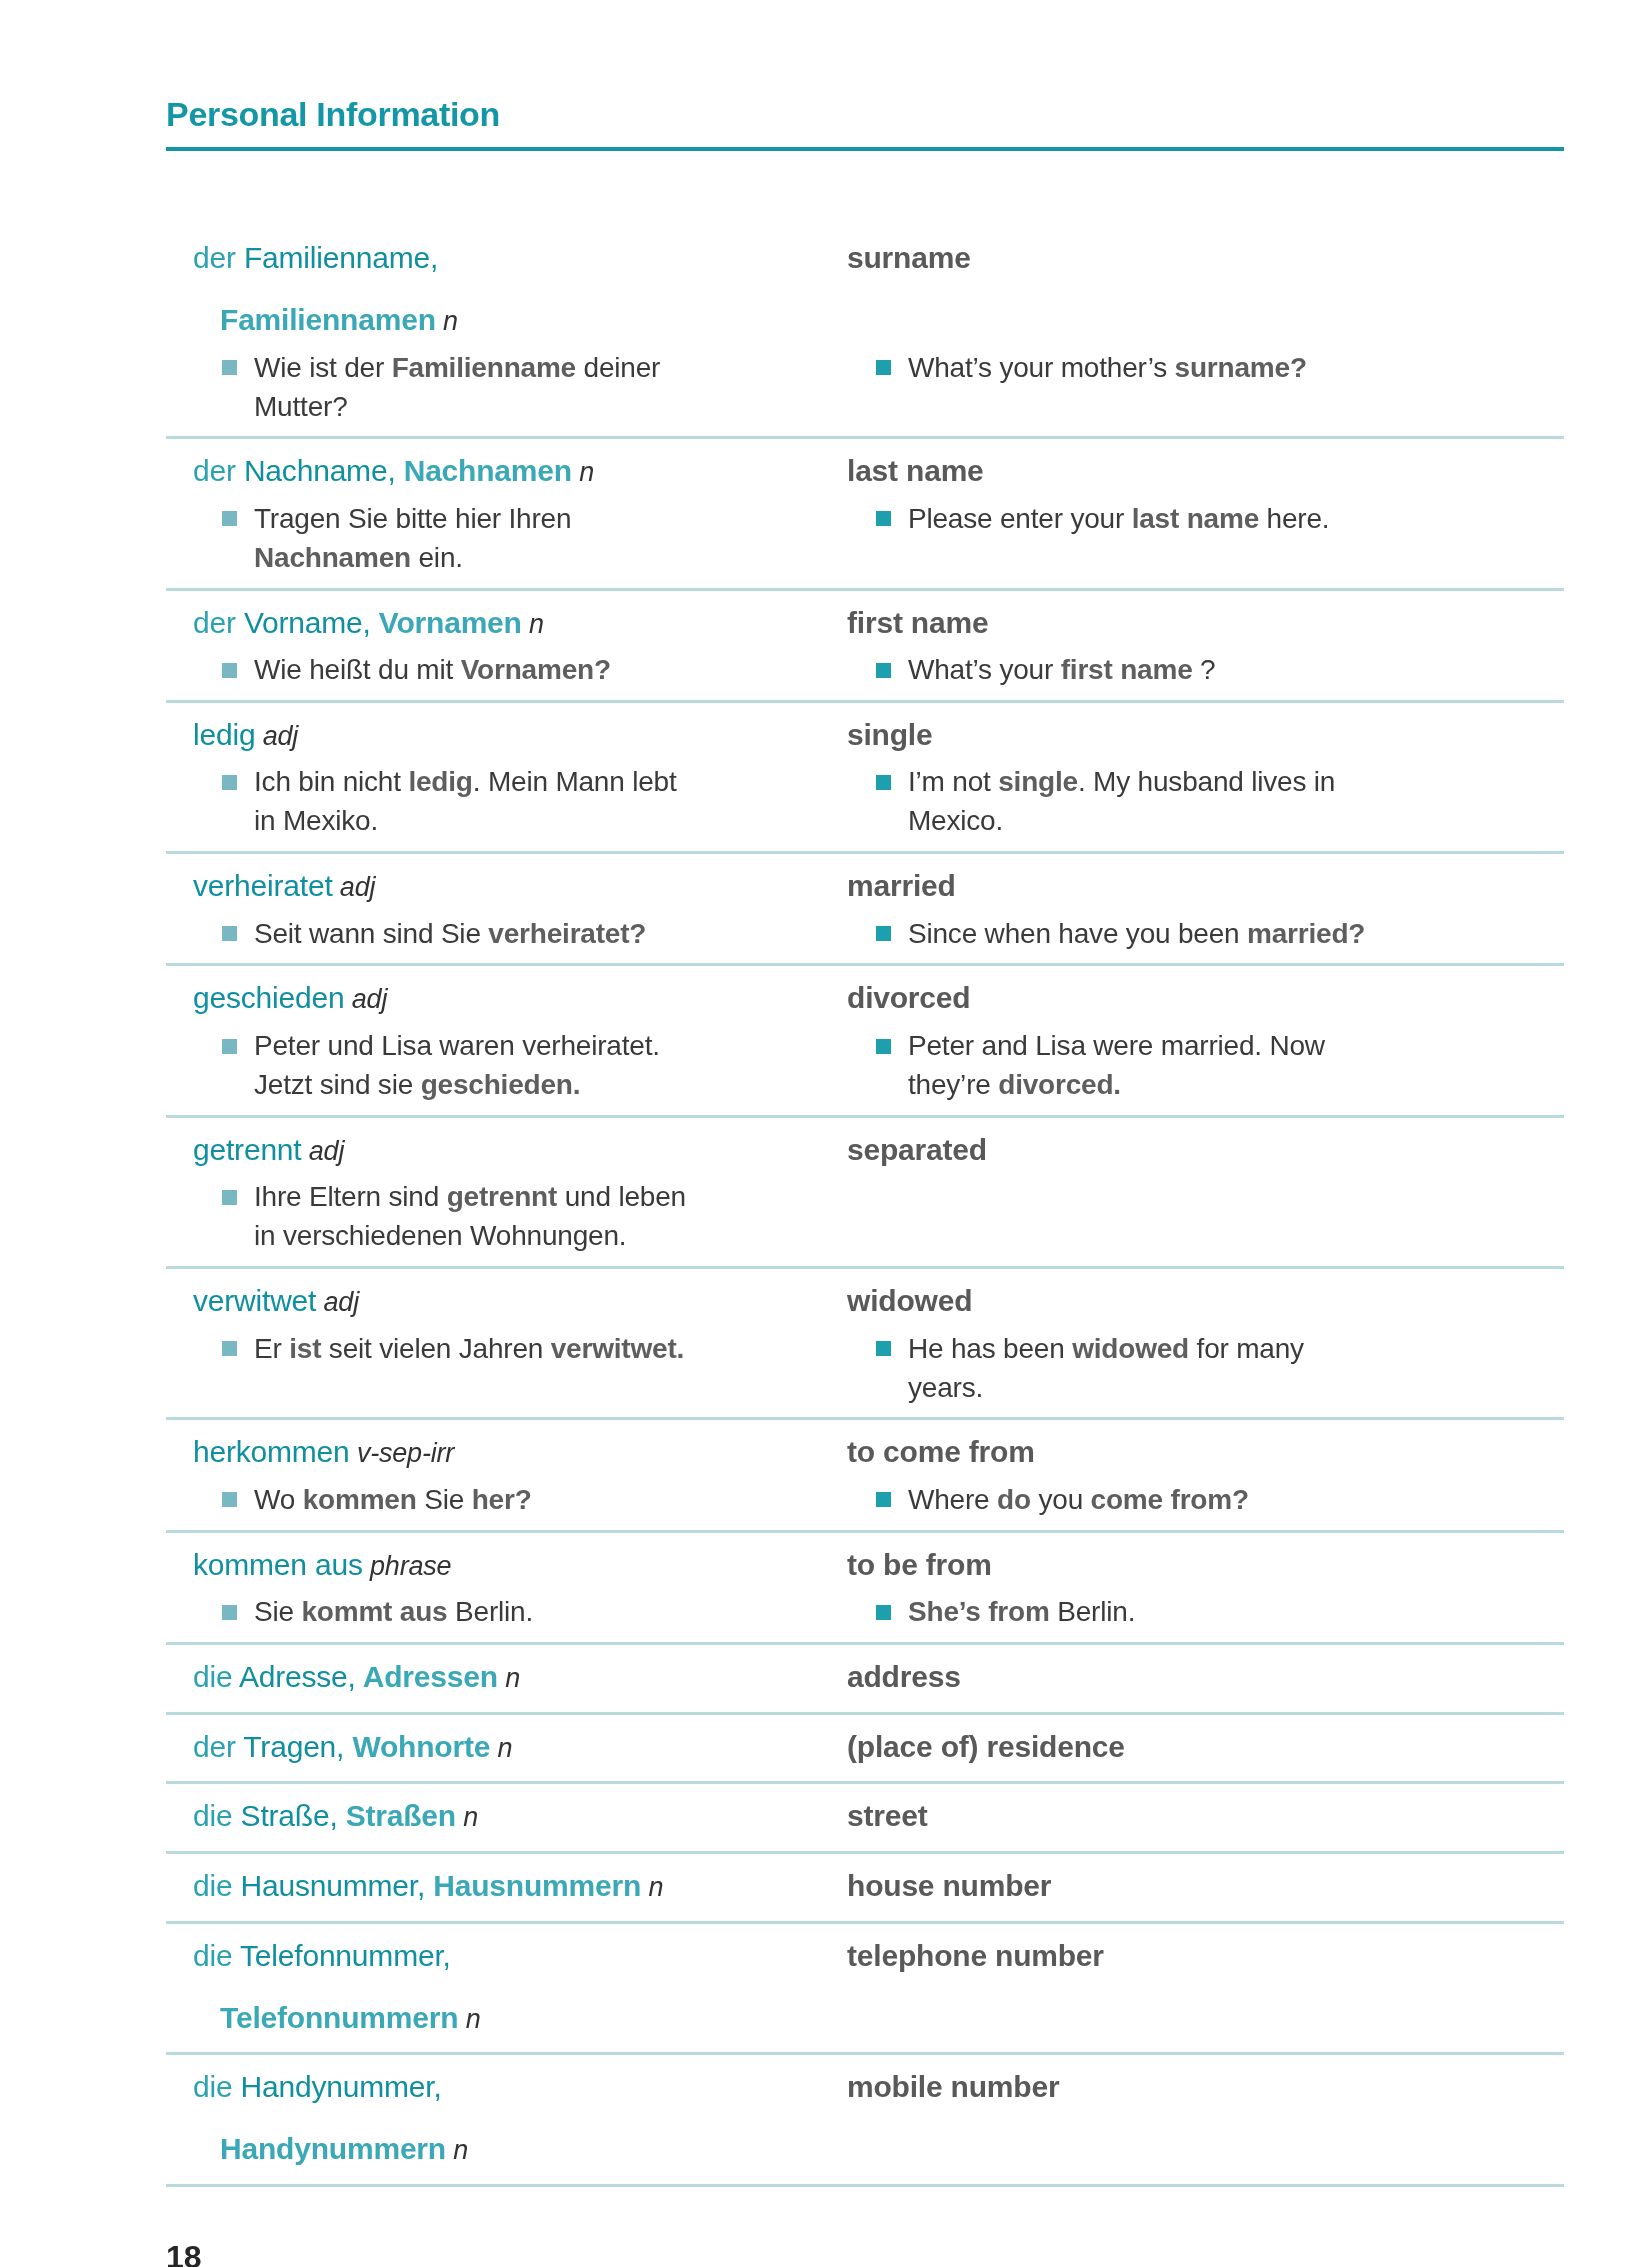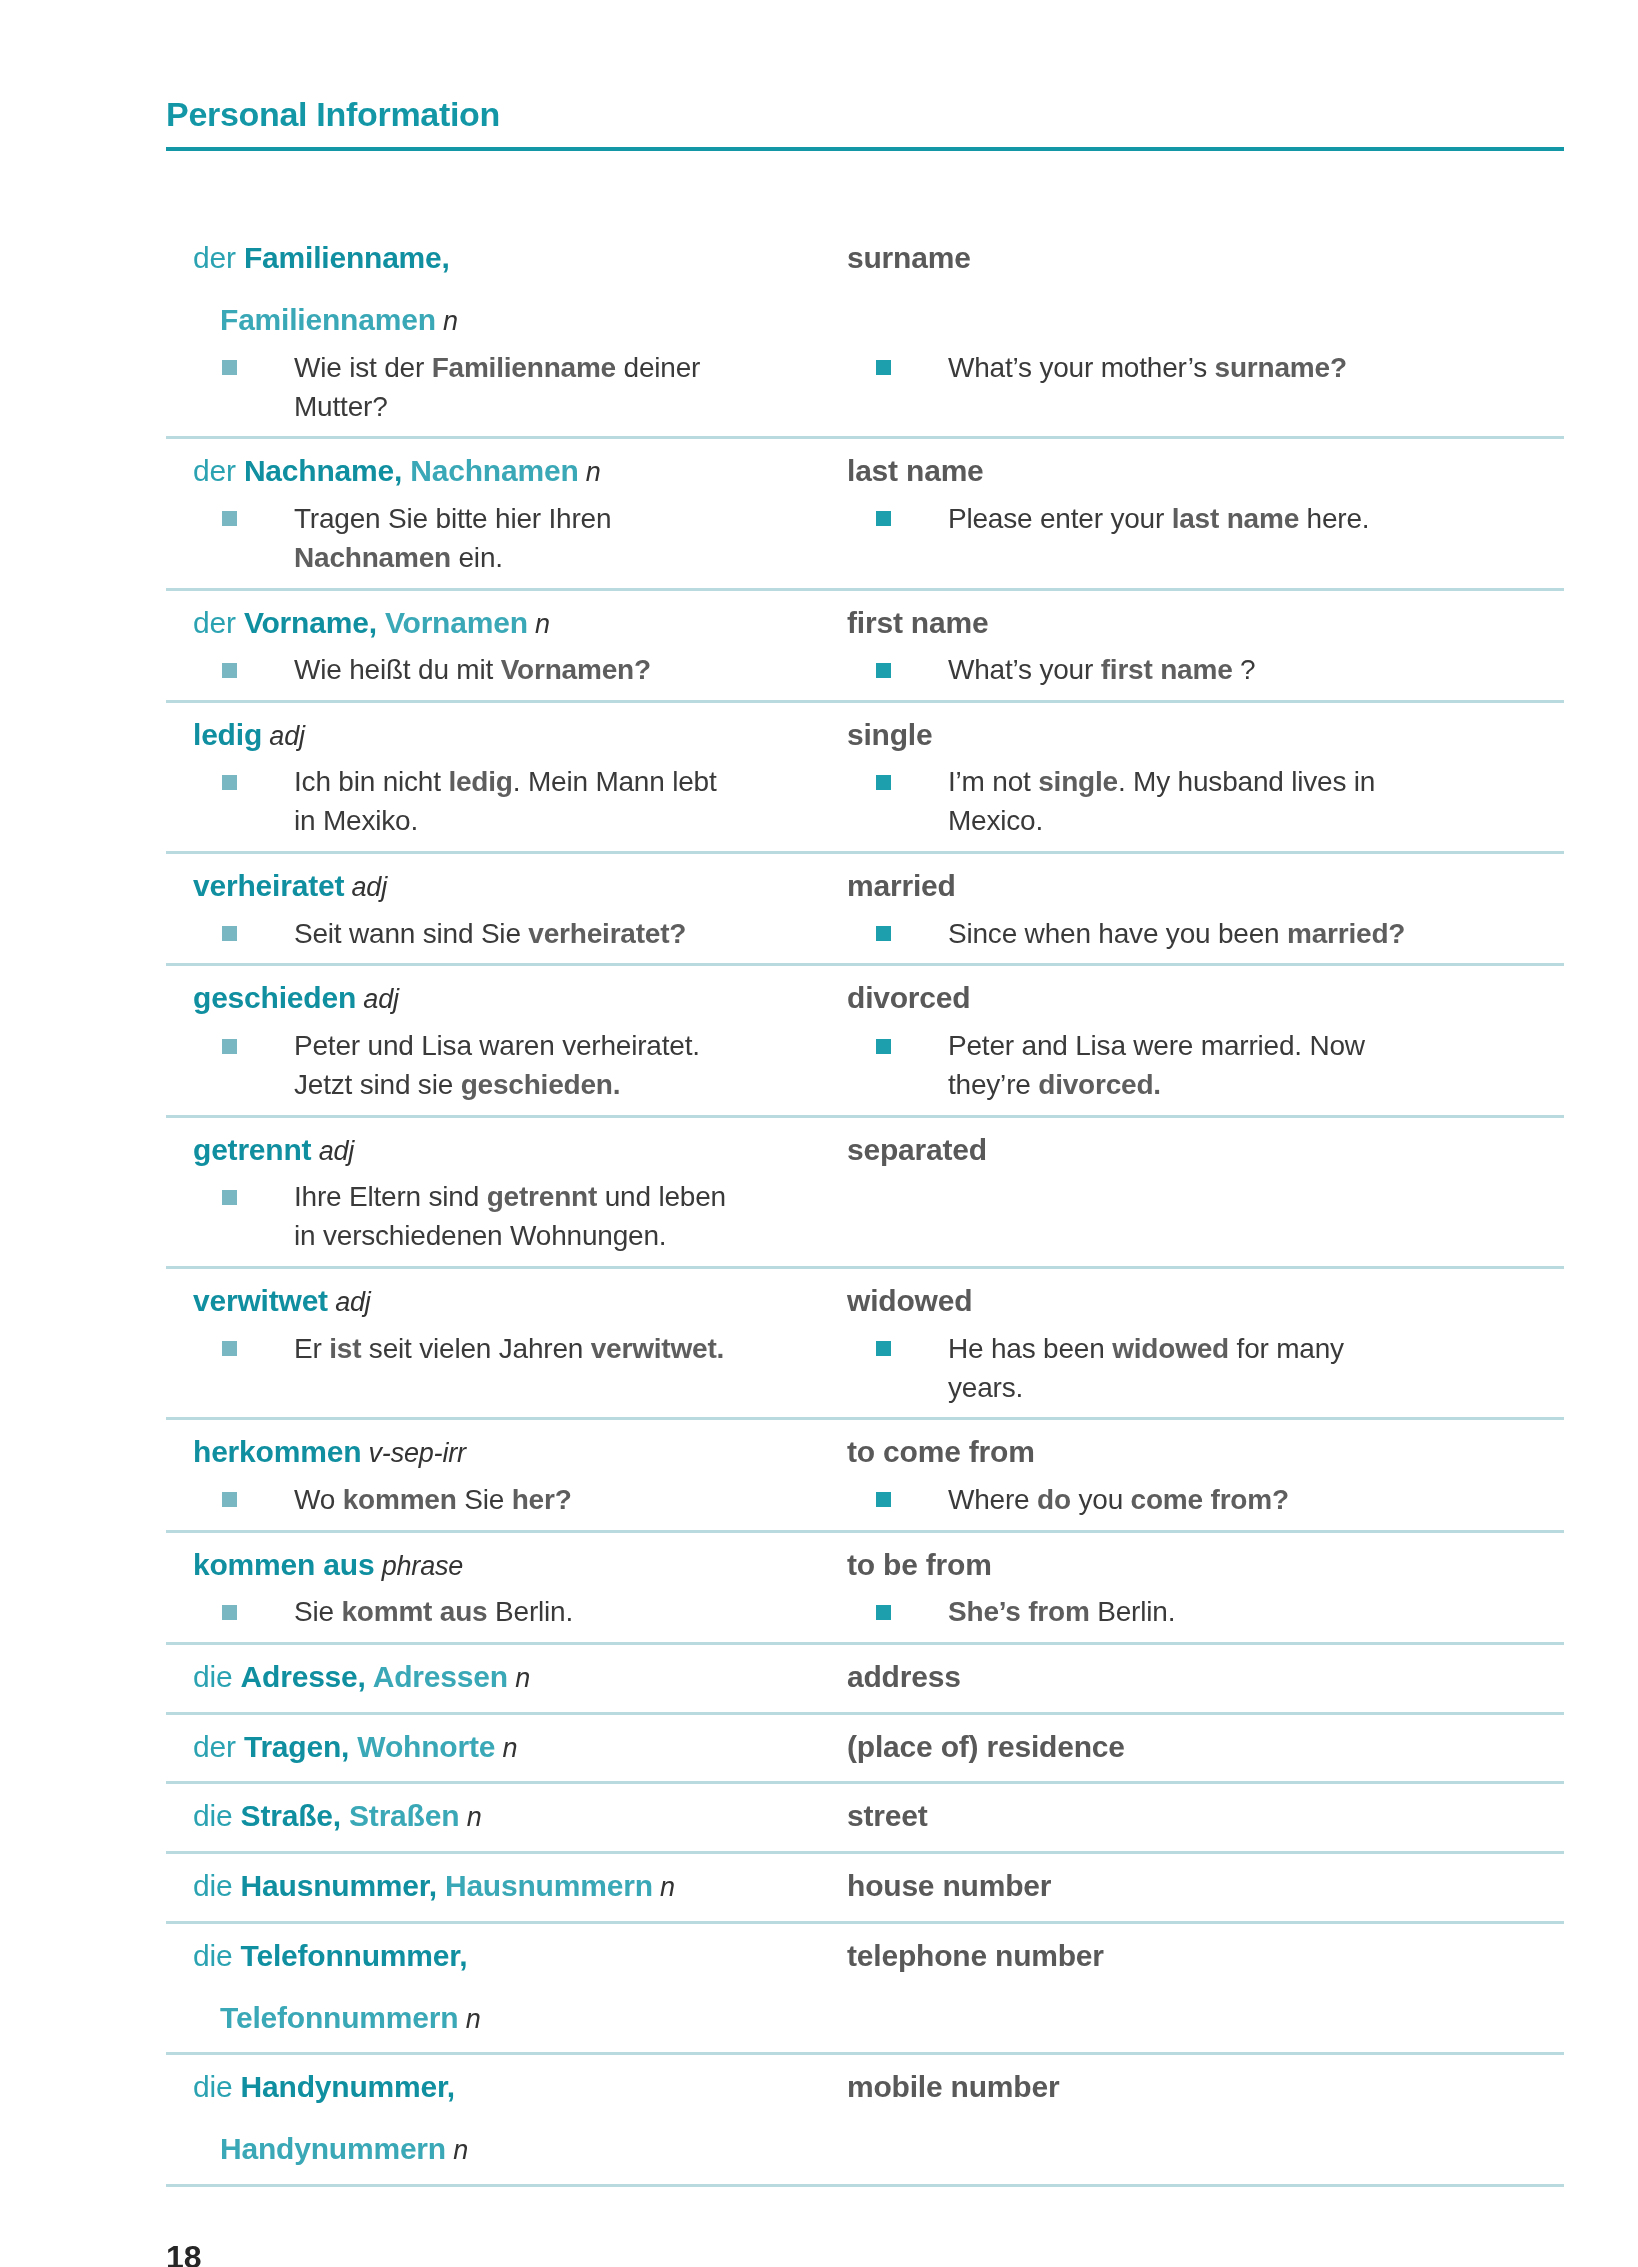--- a/index.html
+++ b/index.html
@@ -25,27 +25,27 @@
     display:grid;grid-template-columns:654px 1fr;
     border-bottom:3.6px solid var(--divider);
     padding:9px 0 10.7px;
   }
   .head{grid-row:1;font-size:30px;line-height:45px;font-weight:700;letter-spacing:-0.2px;}
   .cell-l{grid-column:1;padding-left:27px;box-sizing:border-box;}
   .cell-r{grid-column:2;padding-left:27px;box-sizing:border-box;}
   .head-line{white-space:nowrap;}
   .head-line.cont{padding-left:27px;margin-top:17px;}
   .s-article{color:var(--article);font-weight:400;}
-  .s-head{color:var(--headword);font-weight:700;}
+  .s-head{color:var(--headword);font-weight:400;}
   .s-plural{color:var(--plural);font-weight:700;}
   .s-pos{color:var(--pos);font-style:italic;font-weight:400;font-size:27px;}
   .s-en{color:var(--en_head);font-weight:700;}
   .ex{
     grid-row:2;display:flex;margin-top:3.6px;
-    font-size:28px;line-height:39px;color:var(--text);letter-spacing:-0.2px;gap:40px;
+    font-size:28px;line-height:39px;color:var(--text);letter-spacing:-0.2px;
   }
   .ex.cell-l{padding-left:56px;}
   .ex.cell-r{padding-left:56px;}
   .bullet{flex:0 0 15px;width:15px;height:15px;margin:12.5px 17px 0 0;}
   .bullet.de{background:var(--bullet_de);}
   .bullet.en{background:var(--bullet_en);}
   .ex-line{white-space:nowrap;}
   .s-bold{font-weight:700;color:var(--keyword);}
   .s-reg{font-weight:400;}
   .page-num{margin-top:52px;font-size:32px;font-weight:700;color:var(--page_num);}

